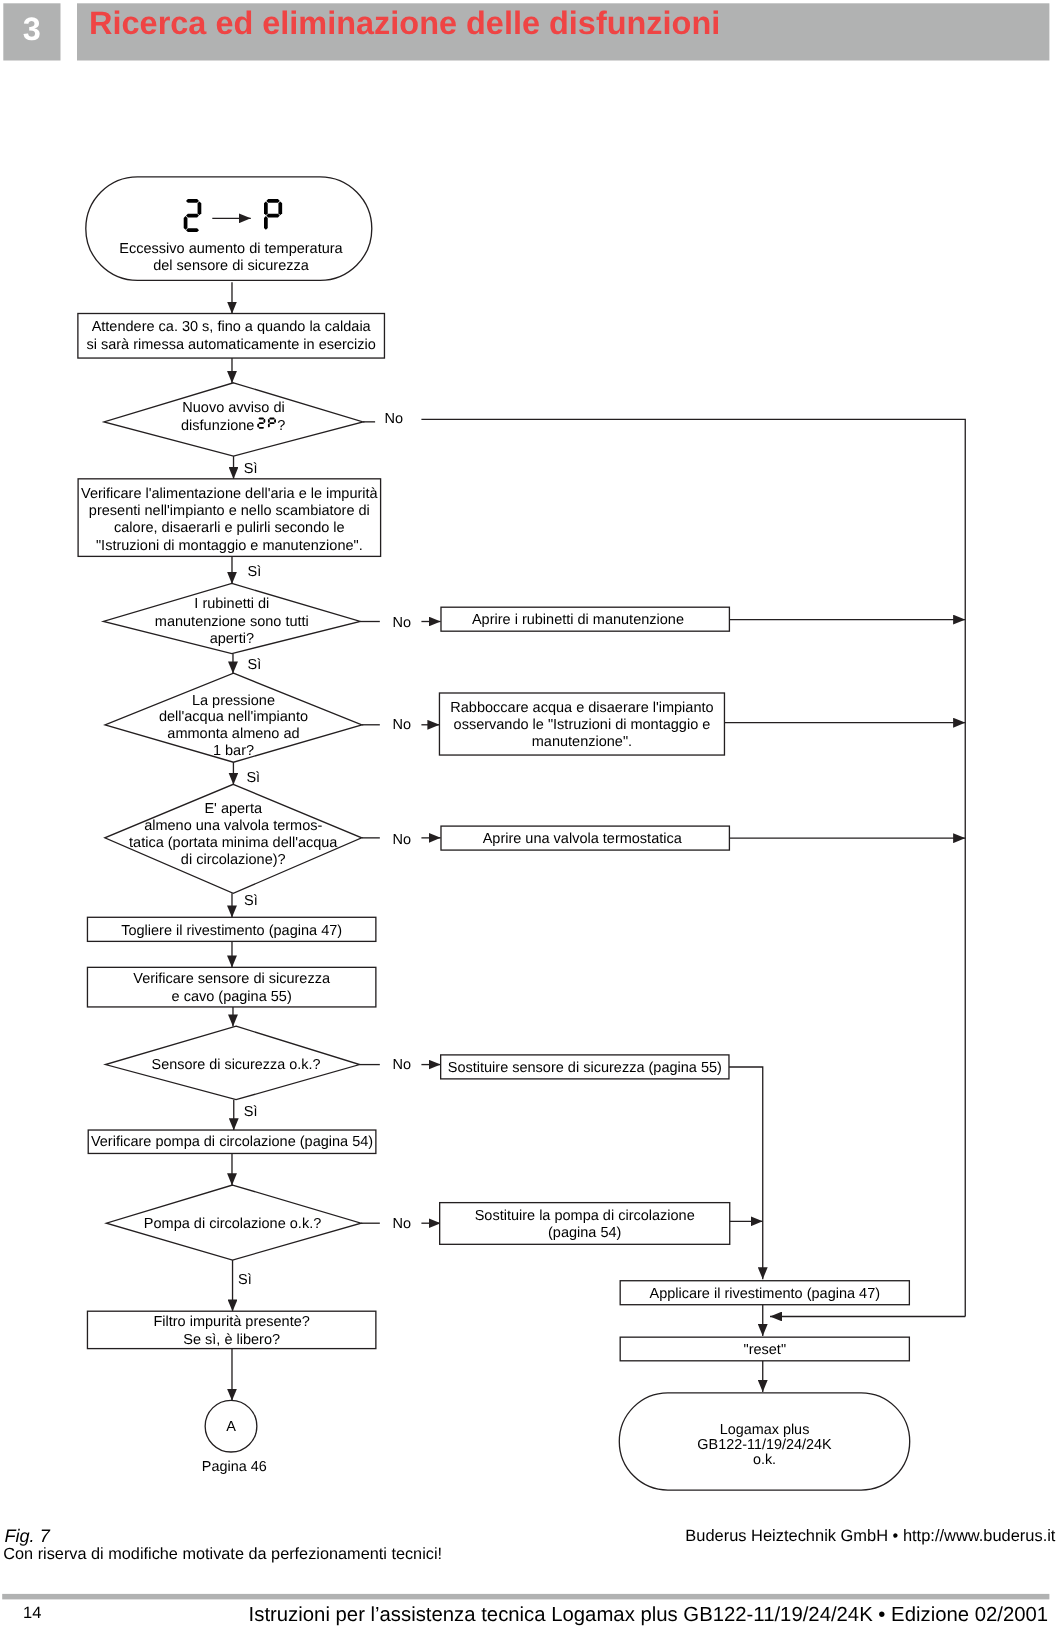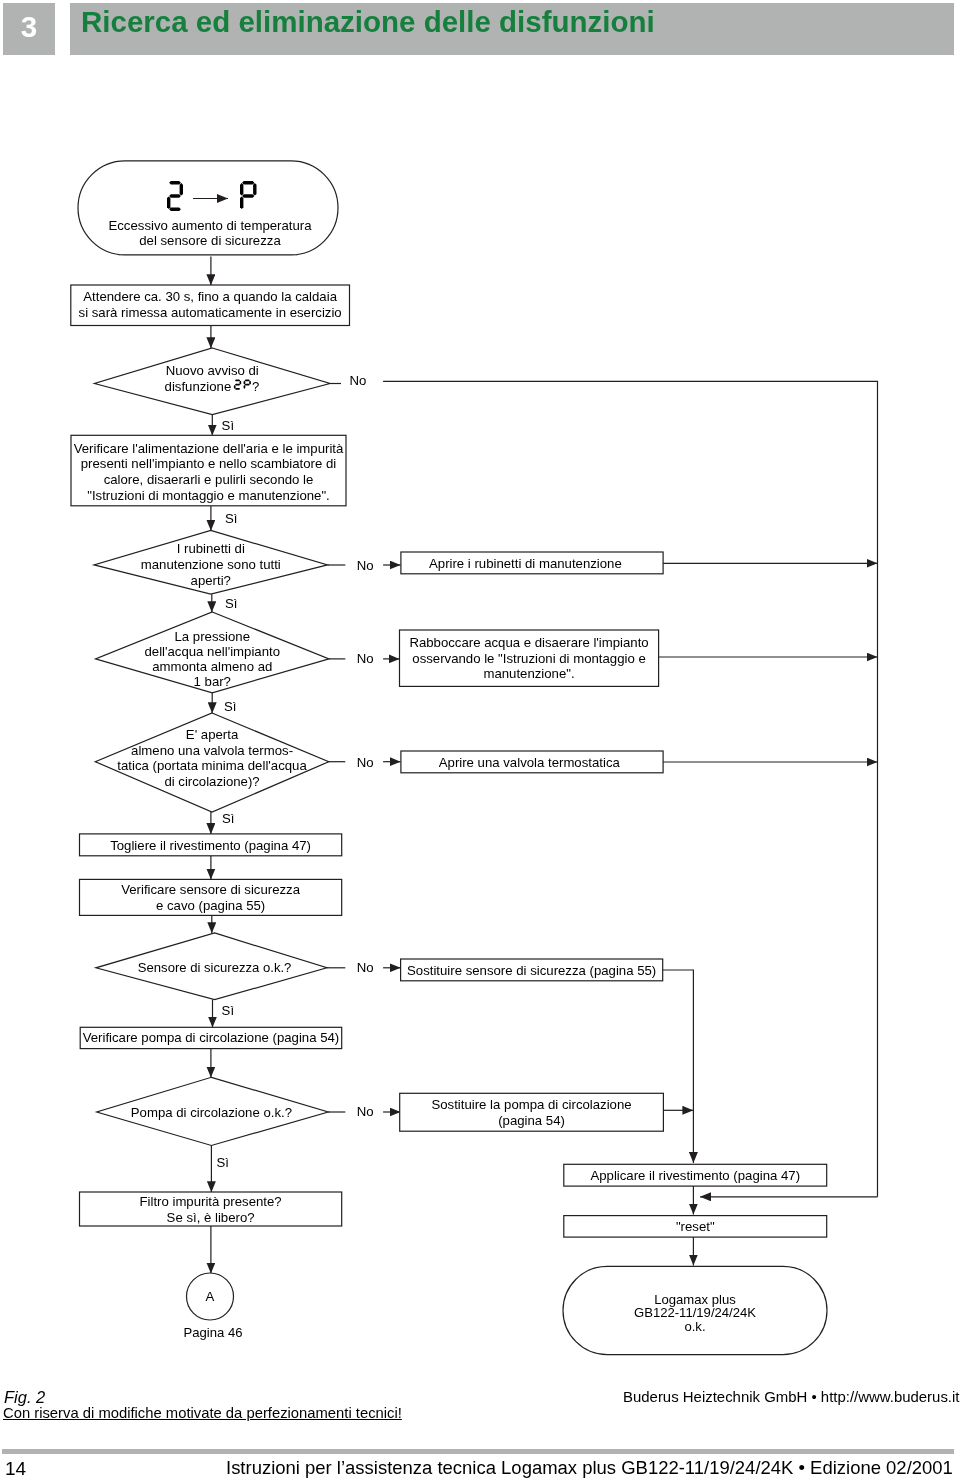--- a/index.html
+++ b/index.html
@@ -2,30 +2,30 @@
 <html><head>
 <meta charset="utf-8">
 <title>Ricerca ed eliminazione delle disfunzioni</title>
 <style>
   html,body{margin:0;padding:0;}
   body{width:960px;height:1481px;background:#fff;font-family:"Liberation Sans",sans-serif;color:#000;overflow:hidden;}
   .page{position:relative;width:960px;height:1481px;}
   
   .hdr-num{position:absolute;left:3px;top:3px;width:52px;height:52px;background:#b1b2b2;color:#fff;font-weight:bold;font-size:29.5px;display:flex;align-items:flex-end;justify-content:center;line-height:1;padding-bottom:14px;box-sizing:border-box;}
   .hdr-bar{position:absolute;left:70px;top:3px;width:884px;height:52px;background:#b1b2b2;}
-  .hdr-title{position:absolute;left:81px;top:3px;height:47px;display:flex;align-items:flex-end;color:#15803d;font-weight:bold;font-size:29.5px;letter-spacing:0px;line-height:1;padding-bottom:14px;box-sizing:border-box;}
+  .hdr-title{position:absolute;left:81px;top:3px;height:47px;display:flex;align-items:flex-end;color:#ef4444;font-weight:bold;font-size:29.5px;letter-spacing:0px;line-height:1;padding-bottom:14px;box-sizing:border-box;}
   
   .chart{position:absolute;left:0;top:0;}
   
   .fig{position:absolute;left:4px;top:1389px;font-size:16.5px;font-style:italic;line-height:1;}
   .figtxt{position:absolute;left:78px;top:1389px;font-size:16.5px;font-style:italic;line-height:1;}
-  .foot-left{position:absolute;left:3px;top:1406px;font-size:14.8px;line-height:1;text-decoration:underline;}
+  .foot-left{position:absolute;left:3px;top:1406px;font-size:14.8px;line-height:1;}
   .foot-right{position:absolute;left:623px;top:1390px;font-size:14.95px;line-height:1;}
   .rule{position:absolute;left:2px;top:1449px;width:952px;height:5px;background:#b1b2b2;}
-  .pgnum{position:absolute;left:5px;top:1459px;font-size:19px;line-height:1;}
+  .pgnum{position:absolute;left:21px;top:1459px;font-size:15px;line-height:1;}
   .foot-bottom{position:absolute;left:226px;top:1459px;font-size:18.48px;line-height:1;}
 </style>
 </head>
 <body>
 
 <div class="page">
   <div class="hdr-num">3</div>
   <div class="hdr-bar"></div>
   <div class="hdr-title">Ricerca ed eliminazione delle disfunzioni</div>
 
@@ -159,19 +159,19 @@
         <text x="356.8" y="0" font-size="13.2" text-anchor="start"><tspan x="356.8" y="971.50">No</tspan></text>
         <text x="221.6" y="0" font-size="13.2" text-anchor="start"><tspan x="221.6" y="1014.90">Sì</tspan></text>
         <text x="356.8" y="0" font-size="13.2" text-anchor="start"><tspan x="356.8" y="1116.00">No</tspan></text>
         <text x="216.4" y="0" font-size="13.2" text-anchor="start"><tspan x="216.4" y="1166.90">Sì</tspan></text>
         <text x="213" y="0" font-size="13.1" text-anchor="middle"><tspan x="213" y="1337.00">Pagina 46</tspan></text>
         <text x="210" y="0" font-size="13.2" text-anchor="middle"><tspan x="210" y="230.00">Eccessivo aumento di temperatura</tspan></text>
         <text x="210" y="0" font-size="13.2" text-anchor="middle"><tspan x="210" y="245.30">del sensore di sicurezza</tspan></text>
       </g>
   </svg>
 
-  <div class="fig">Fig. 2</div>
+  <div class="fig">Fig. 7</div>
   <div class="foot-left">Con riserva di modifiche motivate da perfezionamenti tecnici!</div>
   <div class="foot-right">Buderus Heiztechnik GmbH • http://www.buderus.it</div>
   <div class="rule"></div>
   <div class="pgnum">14</div>
   <div class="foot-bottom">Istruzioni per l’assistenza tecnica Logamax plus GB122-11/19/24/24K • Edizione 02/2001</div>
 </div>
 
 </body></html>

